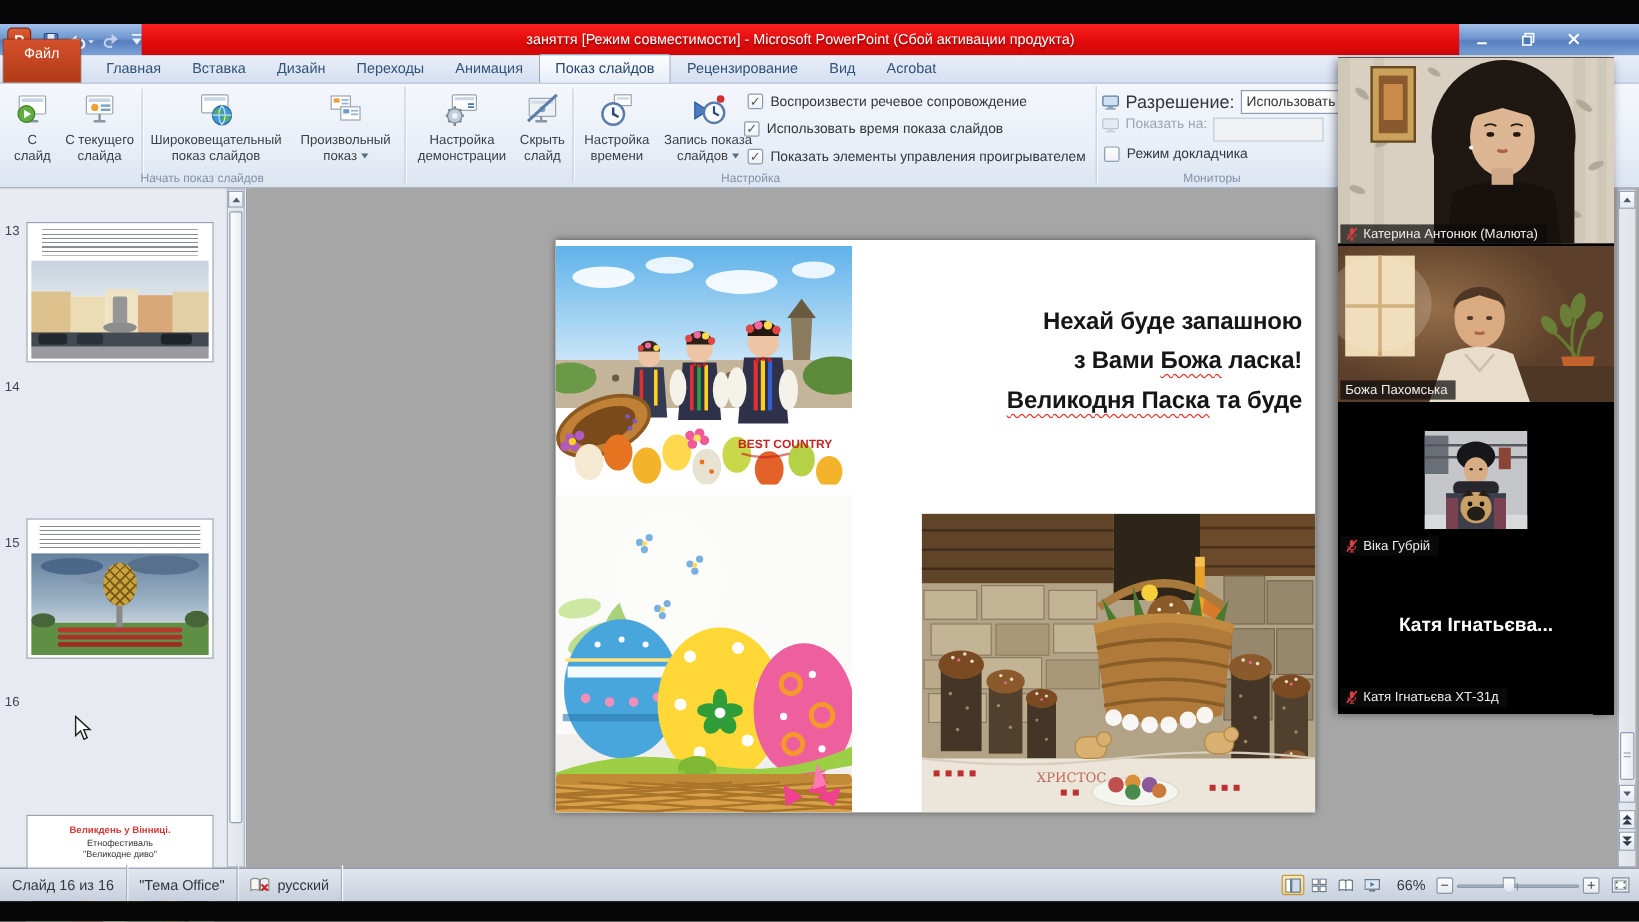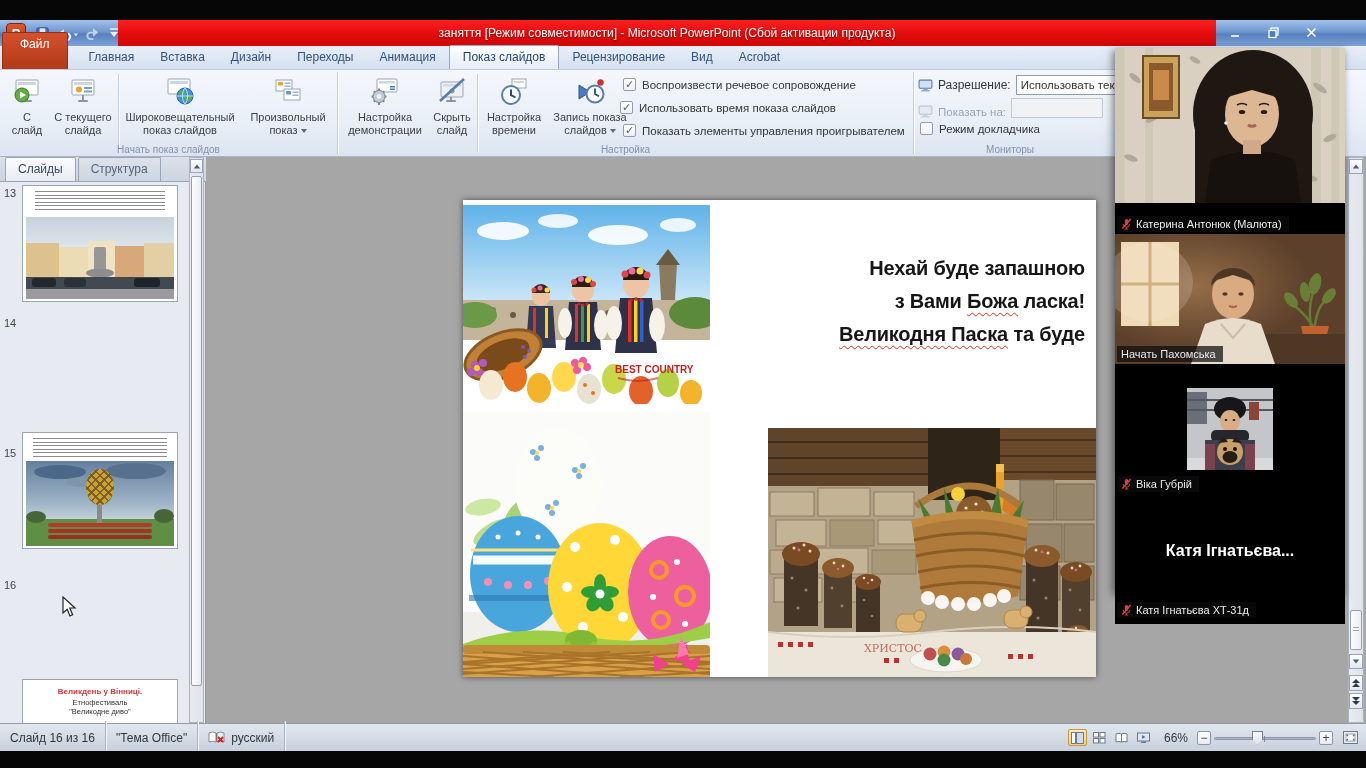--- a/index.html
+++ b/index.html
@@ -252,49 +252,41 @@
     </div>
     <div class="rsep" style="left:913px;top:2px;bottom:2px"></div>
 
     <div class="ab" style="left:914px;top:0;width:452px;height:86px">
       <div class="ab" style="left:4px;top:5px;display:flex;align-items:center;gap:5px">
         <svg width="15" height="13" viewBox="0 0 14 12">
             <rect x="1" y="1" width="12" height="7.5" rx="1" fill="#cfe0f2" stroke="#5a7aa0"></rect>
             <rect x="5" y="8.5" width="4" height="1.8" fill="#8aa0b8"></rect>
             <rect x="3" y="10.3" width="8" height="1.2" fill="#8aa0b8"></rect>
           </svg>
-        <span style="font-size:12px;color:#33363b">Разрешение:</span>
+        <span style="font-size:15px;color:#33363b">Разрешение:</span>
         <span class="ddown" style="width:100px">Использовать теку</span>
       </div>
-      <div class="ab" style="left:4px;top:28px;display:flex;align-items:flex-end;gap:5px">
+      <div class="ab" style="left:4px;top:28px;display:flex;align-items:flex-start;gap:5px">
         <svg width="15" height="13" viewBox="0 0 14 12" opacity="0.5">
             <rect x="1" y="1" width="12" height="7.5" rx="1" fill="#dfe5ec" stroke="#8a99ab"></rect>
             <rect x="5" y="8.5" width="4" height="1.8" fill="#aab4c0"></rect>
             <rect x="3" y="10.3" width="8" height="1.2" fill="#aab4c0"></rect>
           </svg>
         <span class="dim" style="font-size:11.5px">Показать на:</span>
         <span class="ddown" style="width:92px;background:#f0f2f5;border-color:#c2cad4"></span>
       </div>
       <div class="chkrow" style="left:6px;top:52px">
         <span class="chk"></span>
         <span>Режим докладчика</span>
       </div>
       <div class="rgroup-label" style="left:-260px">Мониторы</div>
     </div>
   </div>
 
   <div class="ab lpanel" style="left:0;top:157px;width:206px;height:566px">
-    <div class="ab" style="left:0;top:0;width:206px;height:25px;background:linear-gradient(#dbe1ea,#ccd4e0);border-bottom:1px solid #9aa6b8;display:flex;align-items:flex-end;padding-left:5px;gap:2px">
-      <span class="ptab">Слайды</span>
-      <span class="ptab inactive">Структура</span>
-      <span class="ab" style="right:6px;top:5px">
-        <svg width="11" height="11" viewBox="0 0 11 11">
-            <path d="M2 2l7 7M9 2l-7 7" stroke="#4c5666" stroke-width="1.7"></path>
-          </svg></span>
-    </div>
 
     <span class="ab thumbnum" style="left:4px;top:30px">13</span>
     <div class="ab thumb" style="left:22px;top:28px;width:156px;height:117px">
       <div class="fakelines" style="position:absolute;left:12px;top:5px;width:130px;height:22px;opacity:.75"></div>
       <div class="ab" style="left:3px;top:31px;width:148px;height:82px;overflow:hidden">
         <div class="ab" style="left:0;top:0;width:148px;height:30px;background:linear-gradient(#c6d2dd,#dde4ea)"></div>
         <div class="ab" style="left:0;top:24px;width:148px;height:38px;display:flex;align-items:flex-end">
           <div style="width:22%;height:36px;background:#dec28e"></div>
             <div style="width:20%;height:32px;background:#ecdcb4"></div>
           <div style="width:18%;height:38px;background:#f0e3c4"></div>
@@ -815,21 +807,21 @@
             <path d="M5 5l-1.5-1.5M10 5l1.5-1.5M5 8l-1.5 1.5M10 8l1.5 1.5" stroke="#4a7a4a" stroke-width="1.2"></path>
           </svg>
         </span>
     </span>
   </div>
 
   <div class="ab strip" style="left:0;top:751px;width:1366px;height:17px"></div>
 
   <div class="ab vwin" style="left:1115px;top:48px;width:230px;height:545px">
 
-    <div class="vtile" style="width:230px;height:186px">
+    <div class="vtile" style="width:230px;height:157px">
       <svg width="230" height="155" viewBox="0 0 230 155">
         <rect width="230" height="155" fill="#d9d0c1"></rect>
         <g opacity=".55" fill="#8f8878">
           <ellipse cx="20" cy="30" rx="7" ry="3" transform="rotate(40 20 30)"></ellipse>
             <ellipse cx="38" cy="70" rx="8" ry="3" transform="rotate(-30 38 70)"></ellipse>
             <ellipse cx="16" cy="110" rx="7" ry="3" transform="rotate(20 16 110)"></ellipse>
             <ellipse cx="60" cy="20" rx="7" ry="3" transform="rotate(-45 60 20)"></ellipse>
             <ellipse cx="205" cy="40" rx="8" ry="3" transform="rotate(35 205 40)"></ellipse>
             <ellipse cx="215" cy="90" rx="7" ry="3" transform="rotate(-25 215 90)"></ellipse>
             <ellipse cx="195" cy="130" rx="8" ry="3" transform="rotate(15 195 130)"></ellipse>
@@ -899,21 +891,21 @@
         <g fill="#3a2a20">
             <ellipse cx="110" cy="60" rx="2.6" ry="1.7"></ellipse>
             <ellipse cx="126" cy="60" rx="2.6" ry="1.7"></ellipse>
           </g>
         <path d="M114 72q4 2 8 0" stroke="#a06048" stroke-width="2.5" fill="none"></path>
         <path d="M76 130l14-40q28-12 56 0l14 40z" fill="#e9e5dc"></path>
         <path d="M106 90l12 14 12-14" fill="none" stroke="#c9c2b4" stroke-width="2"></path>
         <rect width="230" height="130" fill="#e8a050" opacity=".12"></rect>
       </svg>
       <span class="vlabel">
-          <span>Начать Пахомська</span>
+          <span>Божа Пахомська</span>
         </span>
     </div>
 
     <div class="vtile" style="width:230px;height:130px">
       <div style="width:86px;height:82px;margin:24px auto 0;overflow:hidden">
         <svg width="86" height="82" viewBox="0 0 86 82">
           <rect width="86" height="82" fill="#c4c6ca"></rect>
           <rect x="0" y="4" width="20" height="32" fill="#6a6e76"></rect>
           <g stroke="#55585e" stroke-width="2">
               <path d="M0 12h86M0 22h86"></path>

